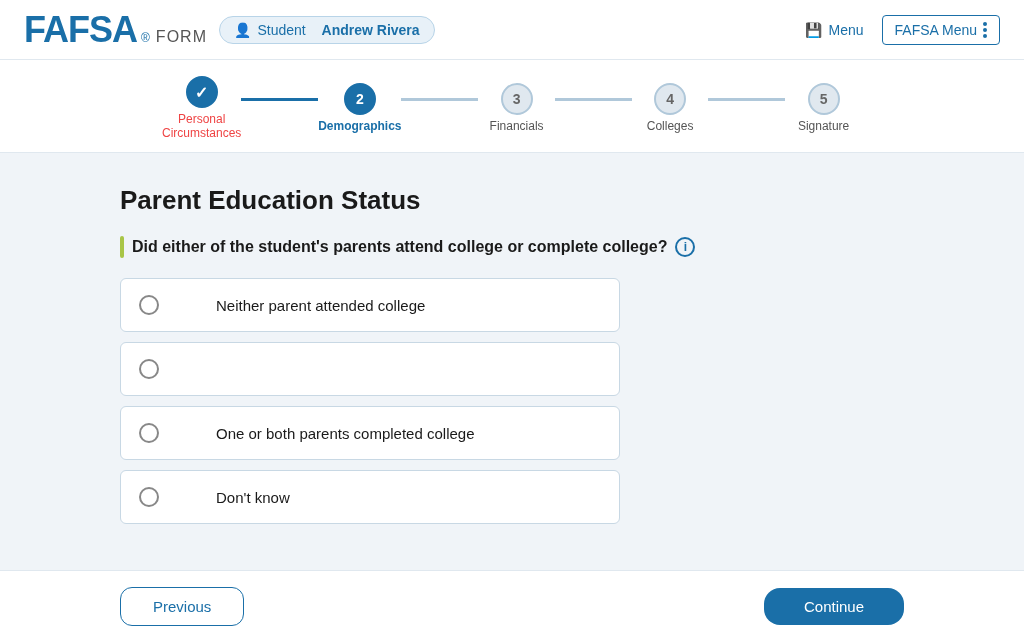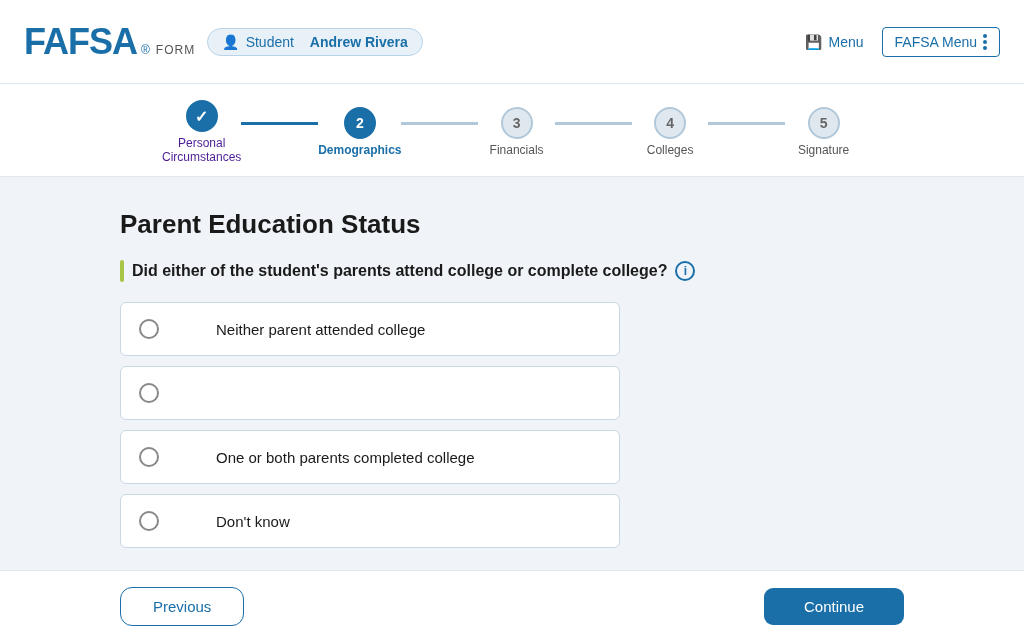--- a/index.html
+++ b/index.html
@@ -13,21 +13,21 @@
       flex-direction: column;
     }
 
     
     .header {
       background: #ffffff;
       display: flex;
       align-items: center;
       justify-content: space-between;
       padding: 0 24px;
-      height: 84px;
+      height: 60px;
       border-bottom: 1px solid #e0e8ef;
     }
     .header-left {
       display: flex;
       align-items: center;
       gap: 12px;
     }
     .logo {
       display: flex;
       align-items: baseline;
@@ -38,21 +38,21 @@
       font-weight: 900;
       color: #1a6fa8;
       letter-spacing: -1px;
     }
     .logo-reg {
       font-size: 12px;
       color: #1a6fa8;
       vertical-align: super;
     }
     .logo-form {
-      font-size: 12px;
+      font-size: 16px;
       color: #555;
       font-weight: normal;
       letter-spacing: 1px;
       margin-left: 2px;
     }
     .student-badge {
       display: flex;
       align-items: center;
       gap: 6px;
       background: #e8f1f8;
@@ -166,21 +166,21 @@
     .step-label {
       font-size: 12px;
       text-align: center;
       color: #555;
     }
     .step-label.active {
       color: #1a6fa8;
       font-weight: 700;
     }
     .step-label.completed {
-      color: #4c1d95;
+      color: #ef4444;
     }
     .checkmark {
       font-size: 16px;
     }
 
     
     .main-content {
       flex: 1;
       padding: 32px 120px;
       background: #f0f4f8;
@@ -274,21 +274,21 @@
       border-radius: 12px;
       cursor: pointer;
       font-weight: 500;
     }
     .continue-btn {
       background: #1a6fa8;
       border: none;
       color: white;
       font-size: 15px;
       padding: 10px 40px;
-      border-radius: 9px;
+      border-radius: 16px;
       cursor: pointer;
       font-weight: 500;
     }
   </style>
 </head>
 <body>
 
 <header class="header">
   <div class="header-left">
     <div class="logo">

